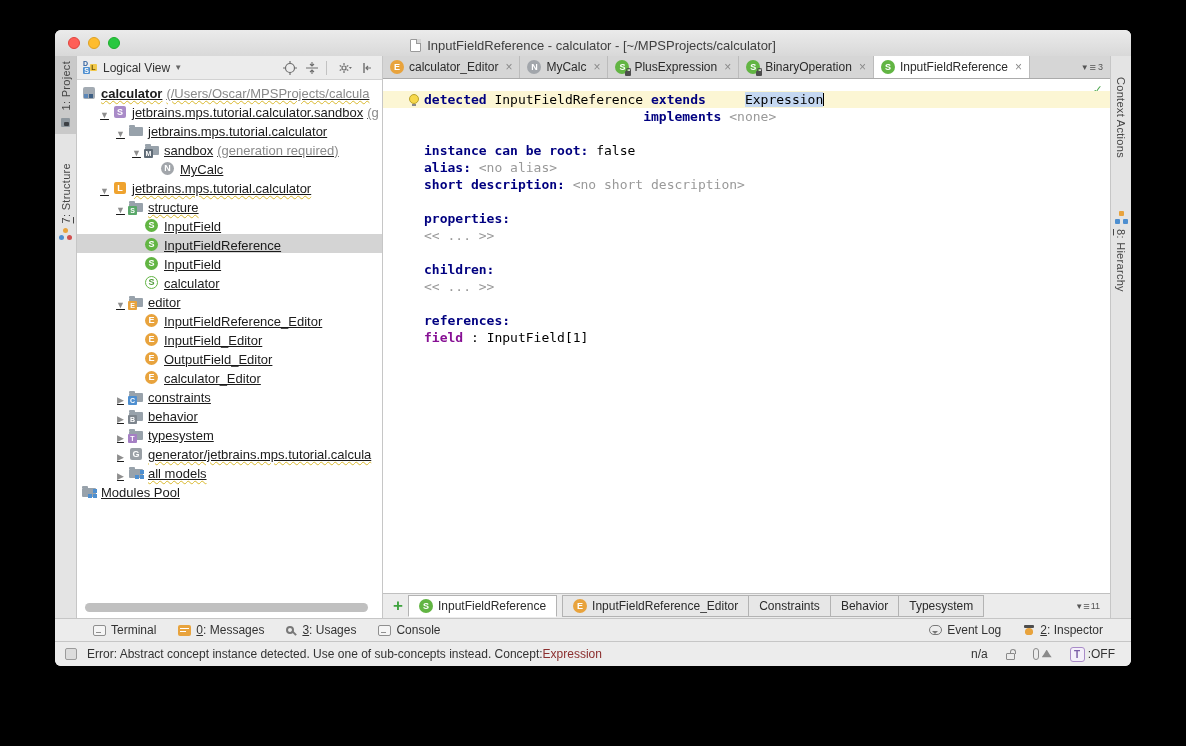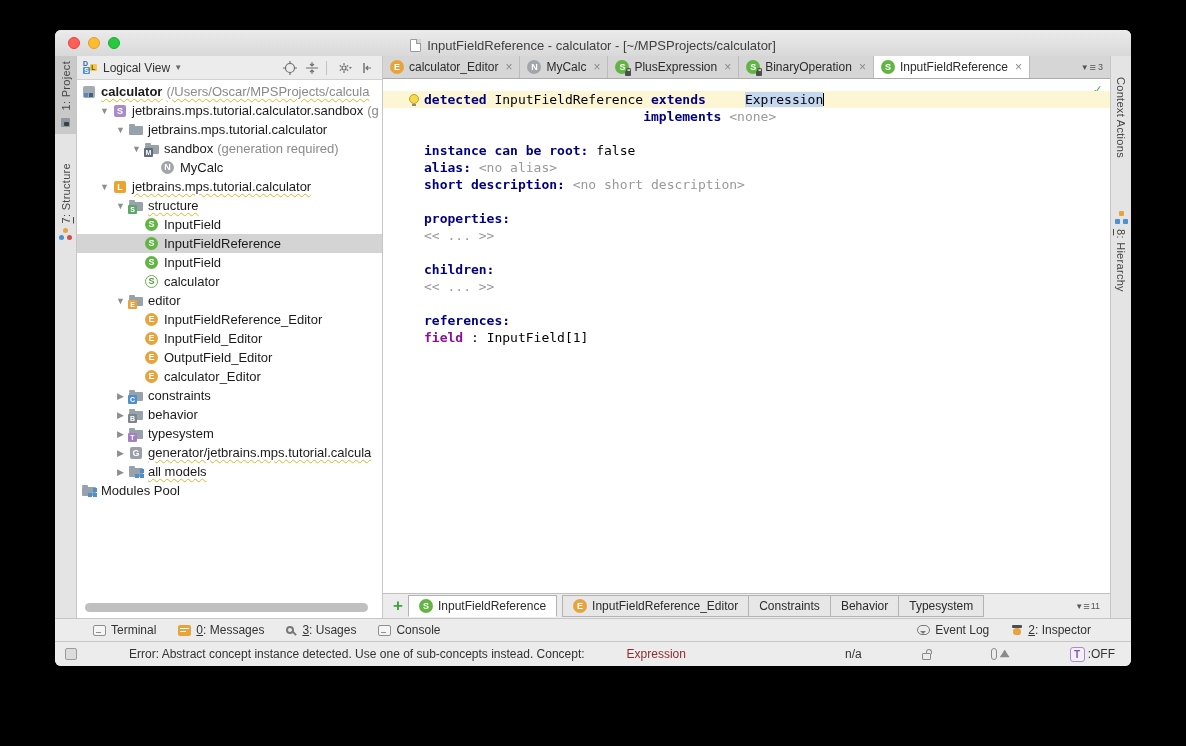--- a/index.html
+++ b/index.html
@@ -32,21 +32,21 @@
   
   .ppanel{width:306px;flex:none;background:#fff;border-right:1px solid #c6c6c6;display:flex;flex-direction:column;position:relative;}
   .phead{height:24px;flex:none;background:#ececec;border-bottom:1px solid #d2d2d2;display:flex;align-items:center;padding:0 6px;font-size:12px;color:#333;}
   .phead .sp{flex:1;}
   .hicon{width:18px;height:18px;display:flex;align-items:center;justify-content:center;color:#6e6e6e;flex:none;margin-left:4px;}
   .lvicon{position:relative;width:15px;height:15px;flex:none;margin-right:5px;}
   .lvicon .a{position:absolute;font:bold 7px "Liberation Sans",sans-serif;}
   .ddm{font-size:8px;color:#666;margin-left:4px;}
   .vdiv{width:1px;height:14px;background:#c2c2c2;margin:0 5px;}
   .tree{flex:1;overflow:hidden;padding-top:2px;font-size:13px;color:#1b1b1b;}
-  .trow{height:19px;display:flex;align-items:center;white-space:nowrap;padding-right:4px;}
+  .trow{height:19px;display:flex;align-items:flex-end;white-space:nowrap;padding-right:4px;text-decoration:underline;}
   .trow.sel{background:#d4d4d4;}
   .arrow{width:15px;flex:none;text-align:center;font-size:9px;color:#8e8e8e;}
   .ticon{position:relative;width:16px;height:16px;display:inline-block;flex:none;margin-right:4px;}
   .fsq{position:absolute;left:2px;top:2px;width:12px;height:12px;border-radius:2px;}
   .lettersq{position:absolute;left:2px;top:2px;width:12px;height:12px;border-radius:2px;color:#fff;
     font:bold 9px "Liberation Sans",sans-serif;text-align:center;line-height:12px;}
   .circle{position:absolute;left:1px;top:1px;width:13px;height:13px;border-radius:50%;color:#fff;
     font:bold 9px "Liberation Sans",sans-serif;text-align:center;line-height:13px;}
   .folder{position:absolute;left:1px;top:4px;width:14px;height:9px;background:#98A2AB;border-radius:1px;}
   .folder::before{content:"";position:absolute;top:-2px;left:0;width:6px;height:2px;background:#98A2AB;border-radius:1px 1px 0 0;}
@@ -91,38 +91,38 @@
   .addbtn{color:#3fa33f;font-size:17px;font-weight:bold;width:22px;text-align:center;flex:none;}
   .atab{display:flex;align-items:center;gap:5px;padding:0 10px;height:22px;font-size:12px;color:#2b2b2b;
     border:1px solid #b3b3b3;background:#e7e7e7;margin-left:-1px;cursor:default;}
   .atab.active{background:#fff;border-bottom-color:#fff;margin-right:6px;}
   .aspect-overflow{margin-left:auto;display:flex;align-items:center;padding:0 6px;color:#555;font-size:11px;}
 
   
   .toolbar{position:absolute;left:0;right:0;bottom:25px;height:23px;background:#ececec;border-top:1px solid #c6c6c6;
     display:flex;align-items:center;font-size:12px;color:#333;padding:0 28px 0 38px;}
   .bitem{display:flex;align-items:center;gap:5px;margin-right:22px;cursor:default;}
-  .bitem:last-child{margin-right:12px;justify-content:space-between;}
+  .bitem:last-child{margin-right:0;justify-content:space-between;}
   .bspacer{flex:1;}
   .scrico{width:13px;height:11px;border:1px solid #8f8f8f;border-radius:2px;background:#f5f5f5;position:relative;}
   .scrico::after{content:"";position:absolute;left:2px;bottom:2px;width:5px;height:1px;background:#8f8f8f;}
   .msgico{width:13px;height:11px;background:#E8A33D;border-radius:2px;position:relative;}
   .msgico::before{content:"";position:absolute;left:2px;top:3px;width:9px;height:1px;background:#fff;}
   .msgico::after{content:"";position:absolute;left:2px;top:6px;width:6px;height:1px;background:#fff;}
   .magico{width:8px;height:8px;border:2px solid #787878;border-radius:50%;position:relative;margin-right:3px;}
   .magico::after{content:"";position:absolute;width:6px;height:2px;background:#787878;transform:rotate(45deg);right:-5px;bottom:-2px;}
   .bubico{width:13px;height:10px;border:1px solid #787878;border-radius:6px;position:relative;}
   .bubico::after{content:"";position:absolute;left:2px;bottom:-3px;width:0;height:0;border:3px solid transparent;border-top-color:#787878;}
   .inspico{width:12px;height:12px;position:relative;}
   .inspico .head{position:absolute;left:2px;top:4px;width:8px;height:7px;background:#E8A33D;border-radius:50% 50% 40% 40%;}
   .inspico .hat{position:absolute;left:1px;top:1px;width:10px;height:3px;background:#4e4e4e;border-radius:1px;}
   u{text-underline-offset:1px;}
 
   .statusbar{position:absolute;left:0;right:0;bottom:0;height:25px;background:#ececec;border-top:1px solid #c6c6c6;
-    display:flex;align-items:center;font-size:12px;color:#333;padding:0 16px 0 10px;gap:42px;}
+    display:flex;align-items:center;font-size:12px;color:#333;padding:0 16px 0 10px;}
   .sqico{width:12px;height:12px;border:1px solid #9b9b9b;background:#dcdcdc;border-radius:2px;margin-right:10px;flex:none;}
   .errconcept{color:#8b2e2e;}
   .sspacer{flex:1;}
   .sitem{margin-left:18px;display:flex;align-items:center;gap:3px;}
   .lockico{width:9px;height:7px;border:1px solid #8a8a8a;border-radius:1px;position:relative;margin-top:4px;}
   .lockico::before{content:"";position:absolute;top:-5px;left:3px;width:4px;height:4px;border:1px solid #8a8a8a;border-bottom:none;border-radius:3px 3px 0 0;}
   .clipico{width:6px;height:12px;border:1px solid #8a8a8a;border-radius:3px;}
   .bellico{width:10px;height:9px;background:#8a8a8a;clip-path:polygon(50% 0,80% 55%,100% 85%,0 85%,20% 55%);}
   .tbadge{width:15px;height:15px;border:1px solid #a98bc8;border-radius:3px;color:#7b5ea7;font-weight:bold;
     font-size:10px;text-align:center;line-height:14px;background:#f4effa;}

